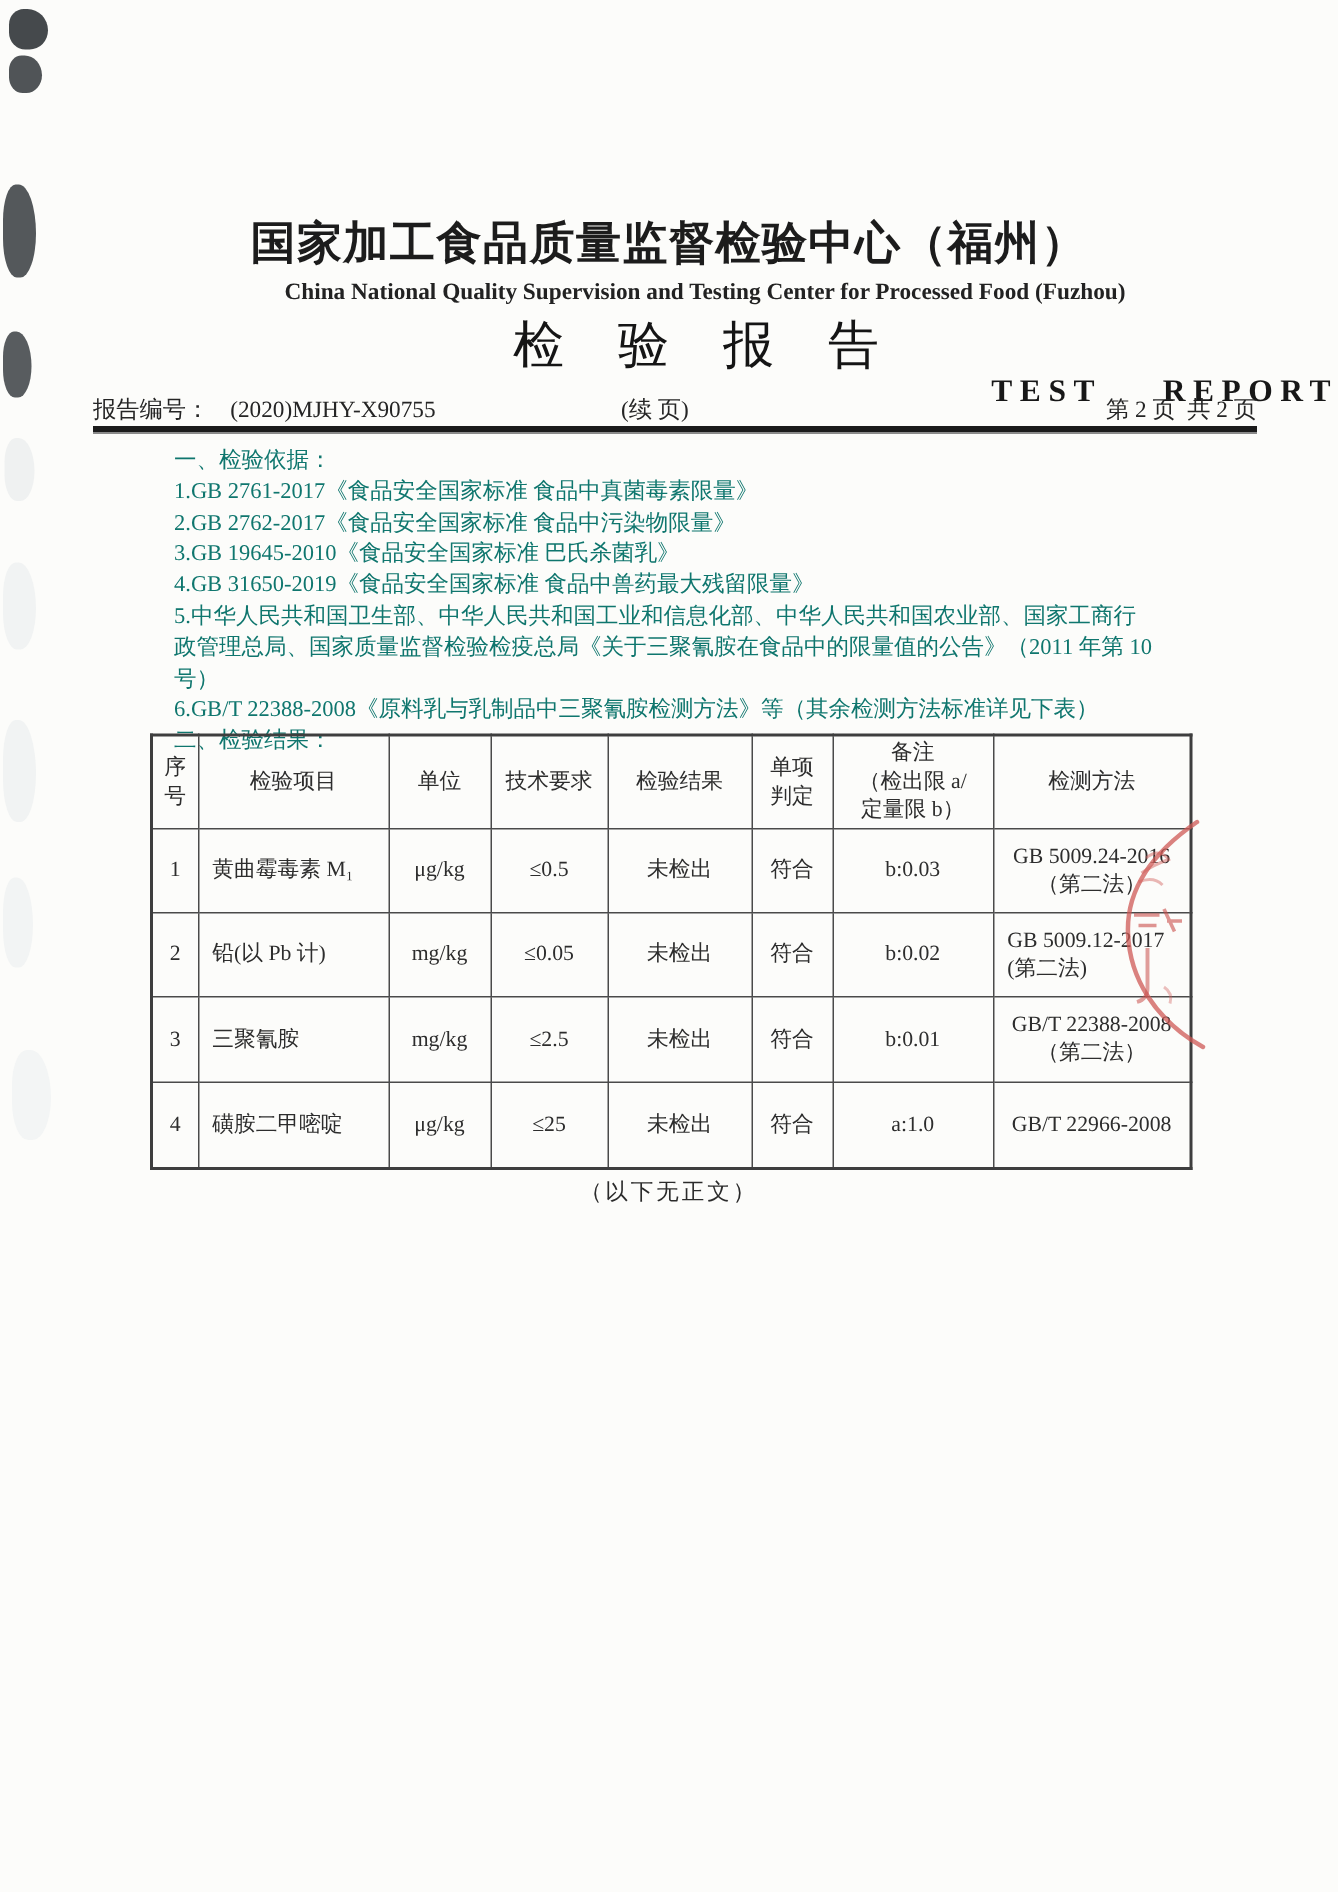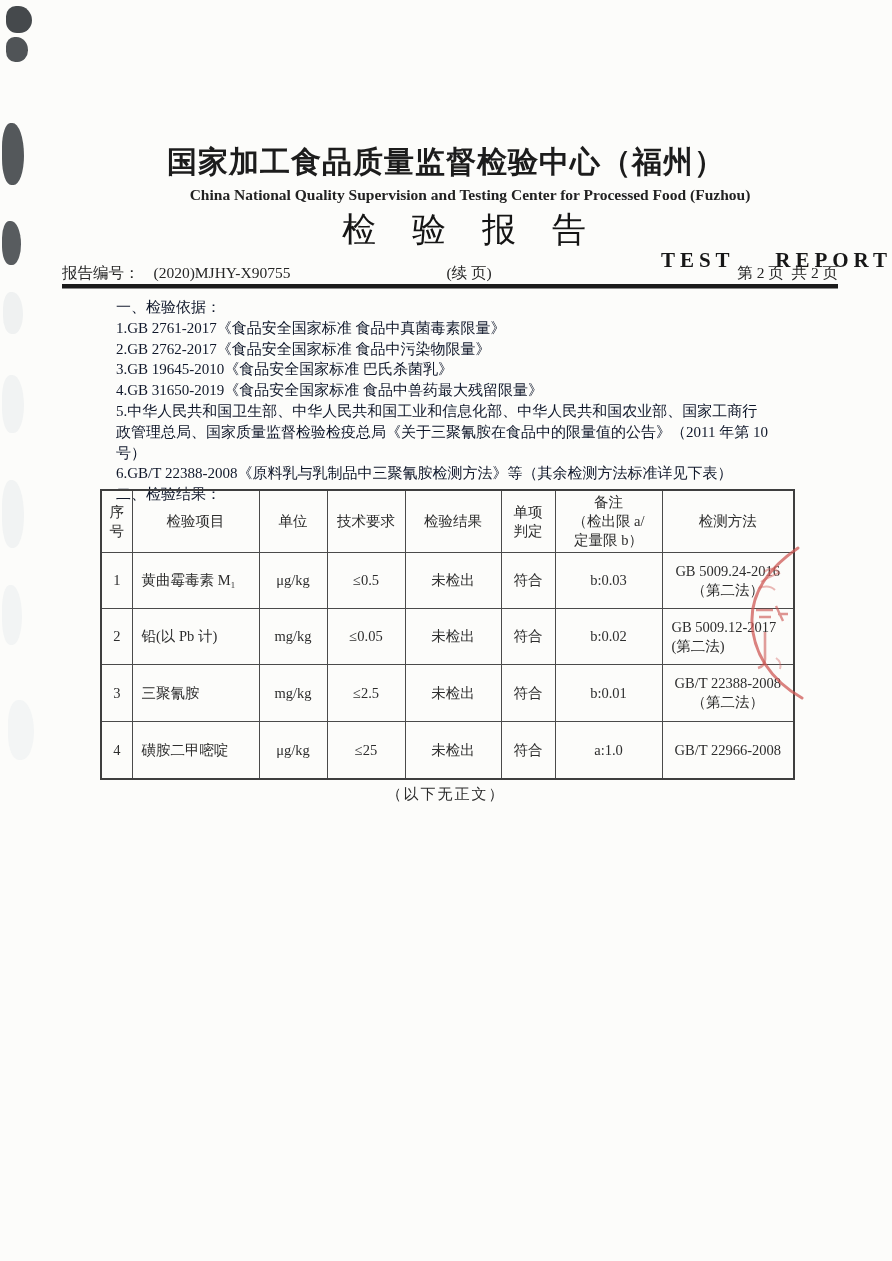--- a/index.html
+++ b/index.html
@@ -31,30 +31,30 @@
     position:absolute;top:248px;left:0;width:100%;
     text-align:right;font-size:21px;font-weight:bold;color:#171717;
     letter-spacing:5px;white-space:pre;
   }
   .meta{
     position:absolute;top:263px;left:62px;width:776px;height:22px;
     font-size:15.5px;color:#252525;
   }
   .meta .no-label{font-weight:normal;}
   .meta .no-value{margin-left:14px;}
-  .meta .cont{position:absolute;left:352px;width:110px;text-align:center;white-space:pre;}
+  .meta .cont{position:absolute;left:352px;width:110px;white-space:pre;}
   .meta .pages{position:absolute;right:0;top:0;white-space:pre;}
   .rule{
     position:absolute;top:284px;left:62px;width:776px;height:4px;
     background:#1b1b1b;border-bottom:1px solid #8a8a8a;
   }
   
   .body-text{
     position:absolute;top:297px;left:116px;width:672px;
-    font-size:15px;line-height:20.8px;color:#0f172a;
+    font-size:15px;line-height:20.8px;color:#0f766e;
   }
   .body-text p{margin:0;}
   .indent{margin-left:17px;}
   .w-item5{width:652px;}
   
   table.results-table{
     position:absolute;top:489px;left:100px;
     border-collapse:collapse;table-layout:fixed;width:693px;
     font-size:14.5px;color:#2d2d2d;
     border:2.5px solid #3e3e3e;

